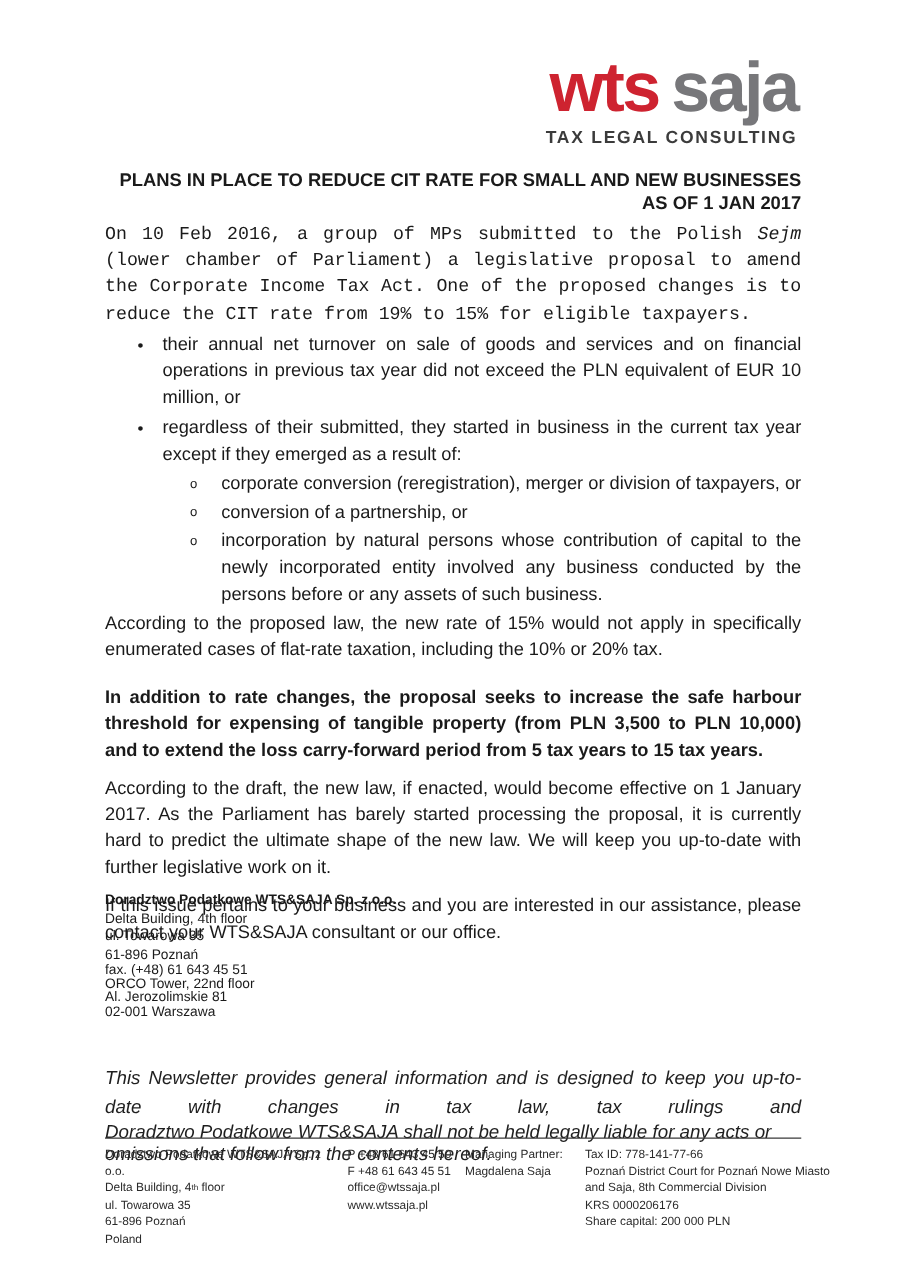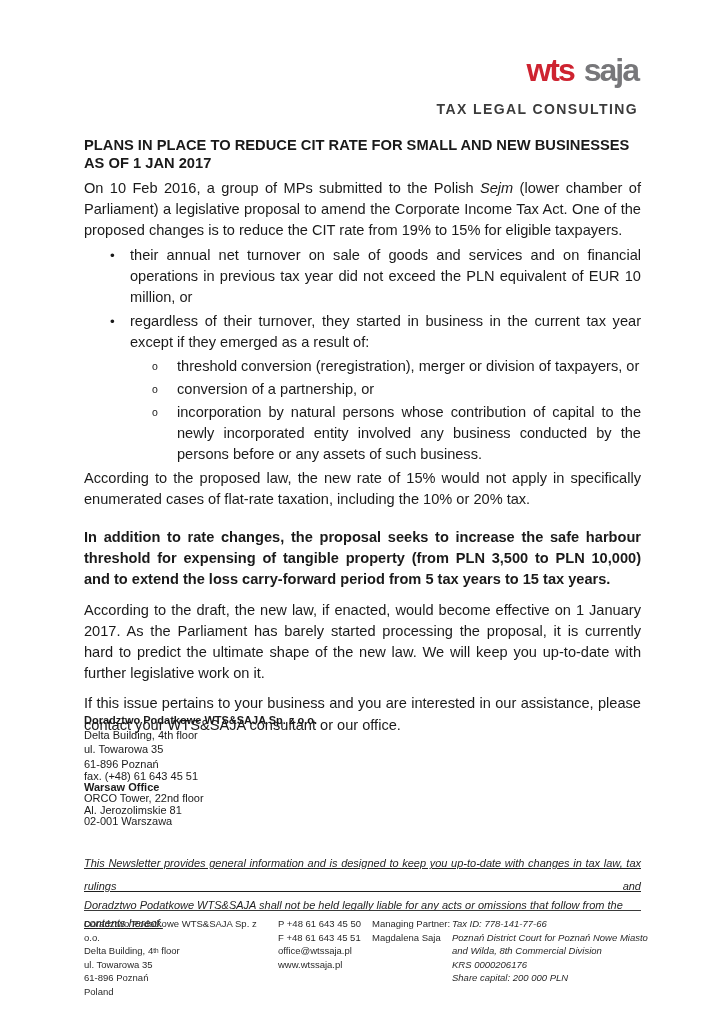--- a/index.html
+++ b/index.html
@@ -9,30 +9,30 @@
     height: 1024px;
     margin: 0 auto;
     background: #ffffff;
     font-family: "Liberation Sans", sans-serif;
     color: #1a1a1a;
     overflow: hidden;
   }
 
   
   .logo { position: absolute; top: 48px; right: 87px; text-align: right; }
-  .logo-text { font-size: 32px; font-weight: bold; letter-spacing: -2px; line-height: 44px; white-space: nowrap; }
+  .logo-text { font-size: 56px; font-weight: bold; letter-spacing: -2px; line-height: 44px; white-space: nowrap; }
   .logo-wts  { color: #ce2330; }
   .logo-saja { color: #77777a; margin-left: 10px; }
   .logo-tagline { margin-top: 9px; font-size: 14px; font-weight: bold; letter-spacing: 1.4px; color: #3b3b3b; }
 
   
   .main { position: absolute; left: 84px; top: 0; width: 557px; }
-  .doc-title { margin-top: 137px; text-align: left; font-weight: bold; font-size: 14.7px; line-height: 17.5px; }
+  .doc-title { margin-top: 137px; text-align: right; font-weight: bold; font-size: 14.7px; line-height: 17.5px; }
   .para { font-size: 14.6px; line-height: 21.2px; text-align: justify; }
-  .p1 { margin-top: 6px; }
+  .p1 { margin-top: 6px; font-family: Liberation Mono, monospace; }
   .p2 { margin-top: 2px; }
   .p3 { margin-top: 2px; }
   .p4 { margin-top: 17px; font-weight: bold; }
   .p5 { margin-top: 9px; }
   .p6 { margin-top: 9px; }
   .italic { font-style: italic; }
 
   .bullet-item { display: flex; margin-top: 3px; font-size: 14.6px; line-height: 21.2px; }
   .bullet-item .marker { flex: 0 0 20px; margin-left: 26px; font-size: 13.5px; line-height: 21.2px; }
   .bullet-item .btxt { flex: 1; text-align: justify; }
@@ -41,32 +41,32 @@
   .sub-item .marker { flex: 0 0 25px; margin-left: 68px; font-size: 10.5px; line-height: 21.2px; }
   .sub-item .btxt { flex: 1; text-align: justify; }
 
   
   .contact { position: absolute; left: 84px; top: 713px; width: 557px; font-size: 11px; }
   .contact .wide  { line-height: 14.5px; }
   .contact .tight { line-height: 11.2px; }
   .bold { font-weight: bold; }
 
   
-  .disclaimer { position: absolute; left: 84px; top: 852px; width: 557px; font-style: italic; font-size: 11px; color: #1f1f1f; text-decoration: underline; }
+  .disclaimer { position: absolute; left: 84px; top: 852px; width: 557px; font-style: italic; font-size: 15px; color: #1f1f1f; }
   .disc-l1 { line-height: 22.5px; text-align: justify; text-align-last: justify; }
   .disc-l2 { line-height: 17px; }
   .disc-l3 { line-height: 17.5px; }
 
   
   .footer-rule { position: absolute; left: 84px; top: 910px; width: 557px; height: 1px; background: #3a3a3a; }
   .fcol { position: absolute; top: 917px; font-size: 9.5px; line-height: 13.5px; color: #2a2a2a; }
   .fcol1 { left: 84px;  width: 190px; }
   .fcol2 { left: 278px; width: 92px;  }
   .fcol3 { left: 372px; width: 82px;  }
-  .fcol4 { left: 452px; width: 190px; white-space: nowrap; font-style: italic; }
+  .fcol4 { left: 468px; width: 190px; white-space: nowrap; }
   .sup { font-size: 6.5px; vertical-align: top; position: relative; top: -0.5px; }
 </style>
 </head>
 <body>
 
 <div class="page">
 
   <div class="logo">
     <div class="logo-text">
       <span class="logo-wts">wts</span><span class="logo-saja">saja</span>
@@ -83,26 +83,26 @@
 
     <div class="para p1"><span>On 10 Feb 2016, a group of MPs submitted to the Polish </span><span class="italic">Sejm</span><span> (lower chamber of Parliament) a legislative proposal to amend the Corporate Income Tax Act. One of the proposed changes is to reduce the CIT rate from 19% to 15% for eligible taxpayers.</span></div>
 
 
     <div class="bullet-item">
       <span class="marker">•</span>
       <span class="btxt">their annual net turnover on sale of goods and services and on financial operations in previous tax year did not exceed the PLN equivalent of EUR 10 million, or</span>
     </div>
     <div class="bullet-item">
       <span class="marker">•</span>
-      <span class="btxt">regardless of their turnover, they started in business in the current tax year except if they emerged as a result of:</span>
+      <span class="btxt">regardless of their submitted, they started in business in the current tax year except if they emerged as a result of:</span>
     </div>
 
     <div class="sub-item">
       <span class="marker">o</span>
-      <span class="btxt">threshold conversion (reregistration), merger or division of taxpayers, or</span>
+      <span class="btxt">corporate conversion (reregistration), merger or division of taxpayers, or</span>
     </div>
     <div class="sub-item">
       <span class="marker">o</span>
       <span class="btxt">conversion of a partnership, or</span>
     </div>
     <div class="sub-item">
       <span class="marker">o</span>
       <span class="btxt">incorporation by natural persons whose contribution of capital to the newly incorporated entity involved any business conducted by the persons before or any assets of such business.</span>
     </div>
 
@@ -111,21 +111,20 @@
     <div class="para p5">According to the draft, the new law, if enacted, would become effective on 1 January 2017. As the Parliament has barely started processing the proposal, it is currently hard to predict the ultimate shape of the new law. We will keep you up-to-date with further legislative work on it.</div>
     <div class="para p6">If this issue pertains to your business and you are interested in our assistance, please contact your WTS&amp;SAJA consultant or our office.</div>
   </div>
 
   <div class="contact">
     <div class="wide bold">Doradztwo Podatkowe WTS&amp;SAJA Sp. z o.o.</div>
     <div class="wide">Delta Building, 4th floor</div>
     <div class="wide">ul. Towarowa 35</div>
     <div class="wide">61-896 Poznań</div>
     <div class="tight">fax. (+48) 61 643 45 51</div>
-    <div class="tight bold">Warsaw Office</div>
     <div class="tight">ORCO Tower, 22nd floor</div>
     <div class="tight">Al. Jerozolimskie 81</div>
     <div class="tight">02-001 Warszawa</div>
   </div>
 
   <div class="disclaimer">
     <div class="disc-l1">This Newsletter provides general information and is designed to keep you up-to-date with changes in tax law, tax rulings and</div>
     <div class="disc-l3">Doradztwo Podatkowe WTS&amp;SAJA shall not be held legally liable for any acts or omissions that follow from the contents hereof.</div>
   </div>
 
@@ -147,18 +146,18 @@
   </div>
 
   <div class="fcol fcol3">
     <div>Managing Partner:</div>
     <div>Magdalena Saja</div>
   </div>
 
   <div class="fcol fcol4">
     <div>Tax ID: 778-141-77-66</div>
     <div>Poznań District Court for Poznań Nowe Miasto</div>
-    <div>and Wilda, 8th Commercial Division</div>
+    <div>and Saja, 8th Commercial Division</div>
     <div>KRS 0000206176</div>
     <div>Share capital: 200 000 PLN</div>
   </div>
 
 </div>
 
 </body></html>

